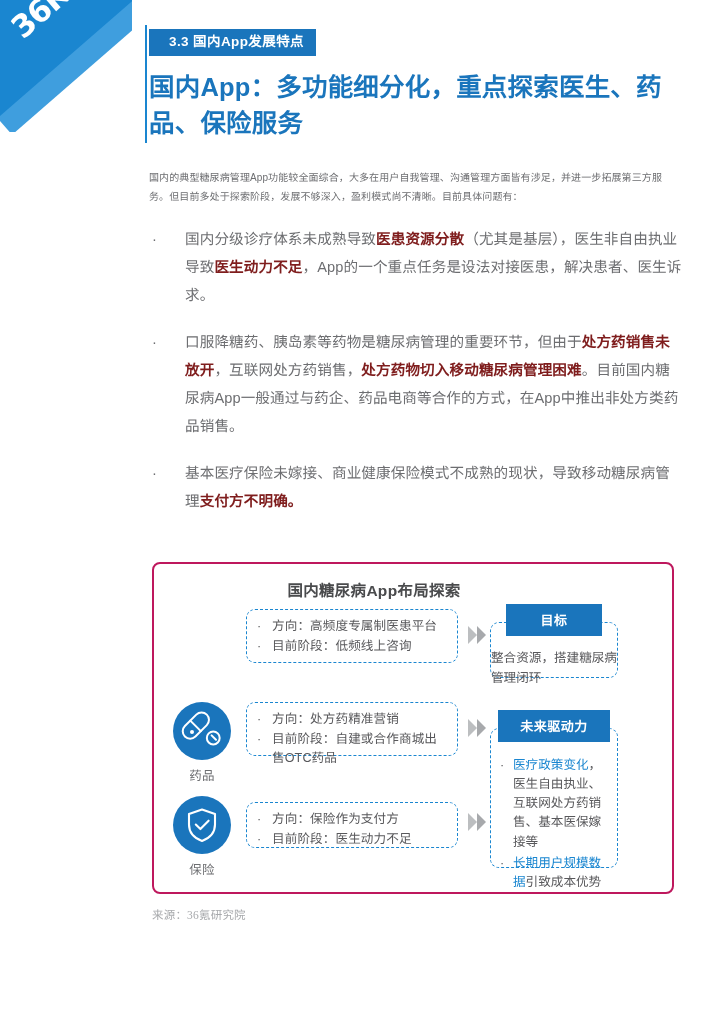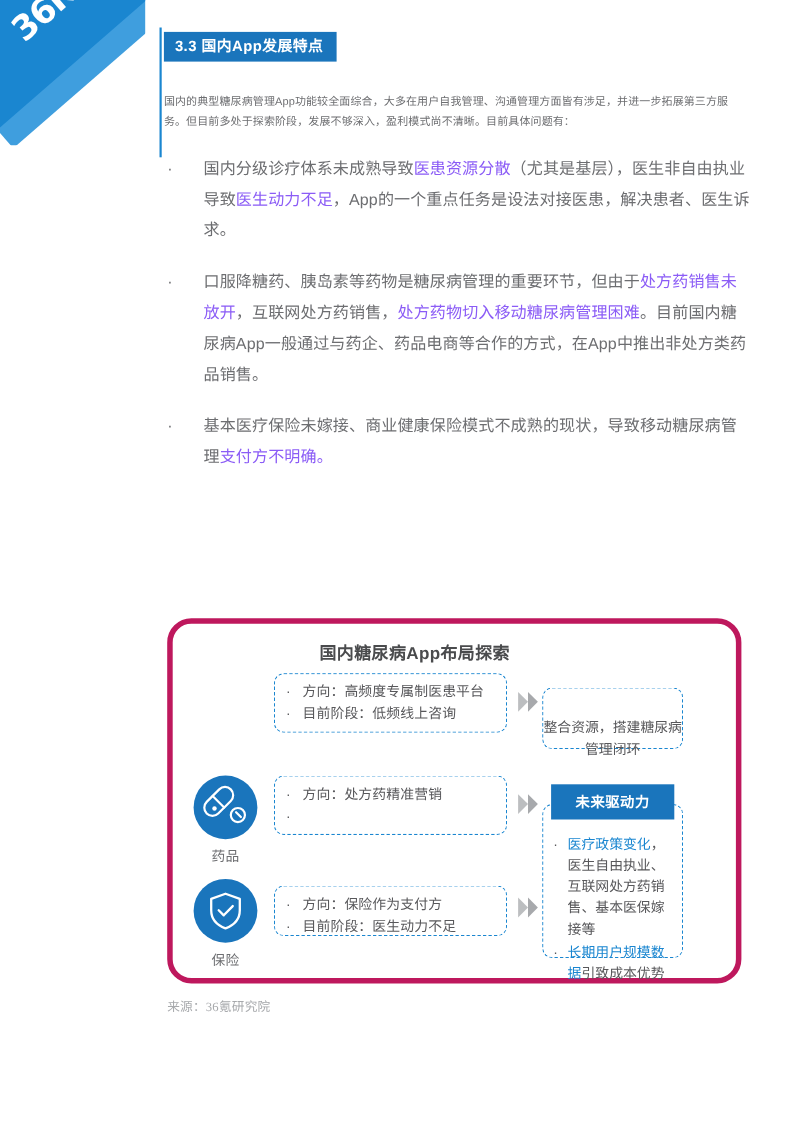--- a/index.html
+++ b/index.html
@@ -71,21 +71,21 @@
     width: 534px;
   }
 
   
   .section-badge {
     display: inline-block;
     background: #1a75bc;
     color: #ffffff;
     font-size: 13.5px;
     font-weight: bold;
-    padding: 6px 12px 7px 10px;
+    padding: 6px 12px 7px 20px;
     margin-top: 29px;
     line-height: 1;
     letter-spacing: .4px;
   }
 
   
   .headline {
     margin: 13px 0 0 0;
     color: #1a75bc;
     font-size: 25.5px;
@@ -118,29 +118,29 @@
     max-width: 500px;
   }
   .bullet-item:last-child { margin-bottom: 0; }
   .bullet-dot {
     position: absolute;
     left: 3px; top: 0;
     font-size: 14.6px;
     line-height: 1.92;
     color: #6d6e71;
   }
-  .bullet-item b { color: #8b5cf6; font-weight: normal; }
+  .bullet-item b { color: #7f1d1d; font-weight: bold; }
 
   
   .diagram {
     position: absolute;
     left: 152px; top: 562px;
     width: 522px; height: 332px;
-    border: 5px solid #be185d;
-    border-radius: 22px;
+    border: 2px solid #be185d;
+    border-radius: 8px;
     box-sizing: border-box;
     background: #ffffff;
   }
   .diagram-title {
     position: absolute;
     left: 0; top: 14px;
     width: 440px;
     text-align: center;
     font-size: 15.5px;
     font-weight: bold;
@@ -212,21 +212,21 @@
     border: 1.4px dashed #1a86d0;
     border-radius: 9px;
     box-sizing: border-box;
     z-index: 2;
     background: #ffffff;
   }
   .goal-text {
     position: absolute;
     left: 0; right: 0;
     top: 26px;
-    text-align: center;
+    text-align: left;
     font-size: 12.6px;
     line-height: 1.55;
     color: #58585b;
   }
   .driver-list {
     position: absolute;
     left: 8px; right: 6px;
     top: 27px;
   }
   .driver-line {
@@ -259,20 +259,21 @@
 <div class="logo-corner">
   <div class="logo-wedge-a"></div>
   <div class="logo-wedge-b"></div>
   <div class="logo-text">36Kr</div>
 </div>
 
 <div class="left-rule"></div>
 
 <div class="content">
   <div class="section-badge">3.3 国内App发展特点</div>
+  <h1 class="headline">国内App：多功能细分化，重点探索医生、药品、保险服务</h1>
   <p class="intro">国内的典型糖尿病管理App功能较全面综合，大多在用户自我管理、沟通管理方面皆有涉足，并进一步拓展第三方服务。但目前多处于探索阶段，发展不够深入，盈利模式尚不清晰。目前具体问题有：</p>
   <ul class="bullet-list" id="bullet-list">
       <li class="bullet-item"><span class="bullet-dot">·</span><span>国内分级诊疗体系未成熟导致</span><b>医患资源分散</b><span>（尤其是基层），医生非自由执业导致</span><b>医生动力不足</b><span>，App的一个重点任务是设法对接医患，解决患者、医生诉求。</span></li>
       <li class="bullet-item"><span class="bullet-dot">·</span><span>口服降糖药、胰岛素等药物是糖尿病管理的重要环节，但由于</span><b>处方药销售未放开</b><span>，互联网处方药销售，</span><b>处方药物切入移动糖尿病管理困难</b><span>。目前国内糖尿病App一般通过与药企、药品电商等合作的方式，在App中推出非处方类药品销售。</span></li>
       <li class="bullet-item"><span class="bullet-dot">·</span><span>基本医疗保险未嫁接、商业健康保险模式不成熟的现状，导致移动糖尿病管理</span><b>支付方不明确。</b></li>
     </ul>
 </div>
 
 <div class="diagram">
   <div class="diagram-title">国内糖尿病App布局探索</div>
@@ -297,21 +298,21 @@
           <path d="M44.8 31.4c2.5 2.5 2.5 6.6 0 9.1s-6.6 2.5-9.1 0-2.5-6.6 0-9.1 6.6-2.5 9.1 0z"></path>
           <path d="M38.6 33.4l4.4 4.4"></path>
         </g>
         <circle cx="19" cy="30" r="2" fill="#ffffff"></circle>
       </svg>
     </div>
     <div class="icon-label">药品</div>
   </div>
   <div class="fact-box" style="left:92px; top:138px; width:212px; height:54px;">
     <div class="fact-line"><span class="fd">·</span><span>方向：处方药精准营销</span></div>
-    <div class="fact-line"><span class="fd">·</span></div>
+    <div class="fact-line"><span class="fd">·</span><span>目前阶段：自建或合作商城出售OTC药品</span></div>
   </div>
   <div class="arrow-chevron" style="left:312px; top:151px;">
     <svg width="26" height="26" viewBox="0 0 26 26" aria-hidden="true">
       <path d="M2 4 L11 13 L2 22 Z" fill="#bcbec0"></path>
       <path d="M11 4 L20 13 L11 22 Z" fill="#a7a9ac"></path>
     </svg>
   </div>
 
   <div class="icon-col" style="left:10px; top:232px;">
     <div class="icon-circle">
@@ -328,20 +329,21 @@
     <div class="fact-line"><span class="fd">·</span><span>方向：保险作为支付方</span></div>
     <div class="fact-line"><span class="fd">·</span><span>目前阶段：医生动力不足</span></div>
   </div>
   <div class="arrow-chevron" style="left:312px; top:245px;">
     <svg width="26" height="26" viewBox="0 0 26 26" aria-hidden="true">
       <path d="M2 4 L11 13 L2 22 Z" fill="#bcbec0"></path>
       <path d="M11 4 L20 13 L11 22 Z" fill="#a7a9ac"></path>
     </svg>
   </div>
 
+  <div class="chip" style="left:352px; top:40px; width:96px;">目标</div>
   <div class="right-box" style="left:336px; top:58px; width:128px; height:56px;">
     <div class="goal-text">整合资源，搭建糖尿病管理闭环</div>
   </div>
 
   <div class="chip" style="left:344px; top:146px; width:112px;">未来驱动力</div>
   <div class="right-box" style="left:336px; top:164px; width:128px; height:140px;">
     <div class="driver-list" id="driver-list">
         <div class="driver-line"><span class="fd">·</span><span class="hl">医疗政策变化</span><span>，医生自由执业、互联网处方药销售、基本医保嫁接等</span></div>
         <div class="driver-line"><span class="fd">·</span><span class="hl">长期用户规模数据</span><span>引致成本优势</span></div>
       </div>

